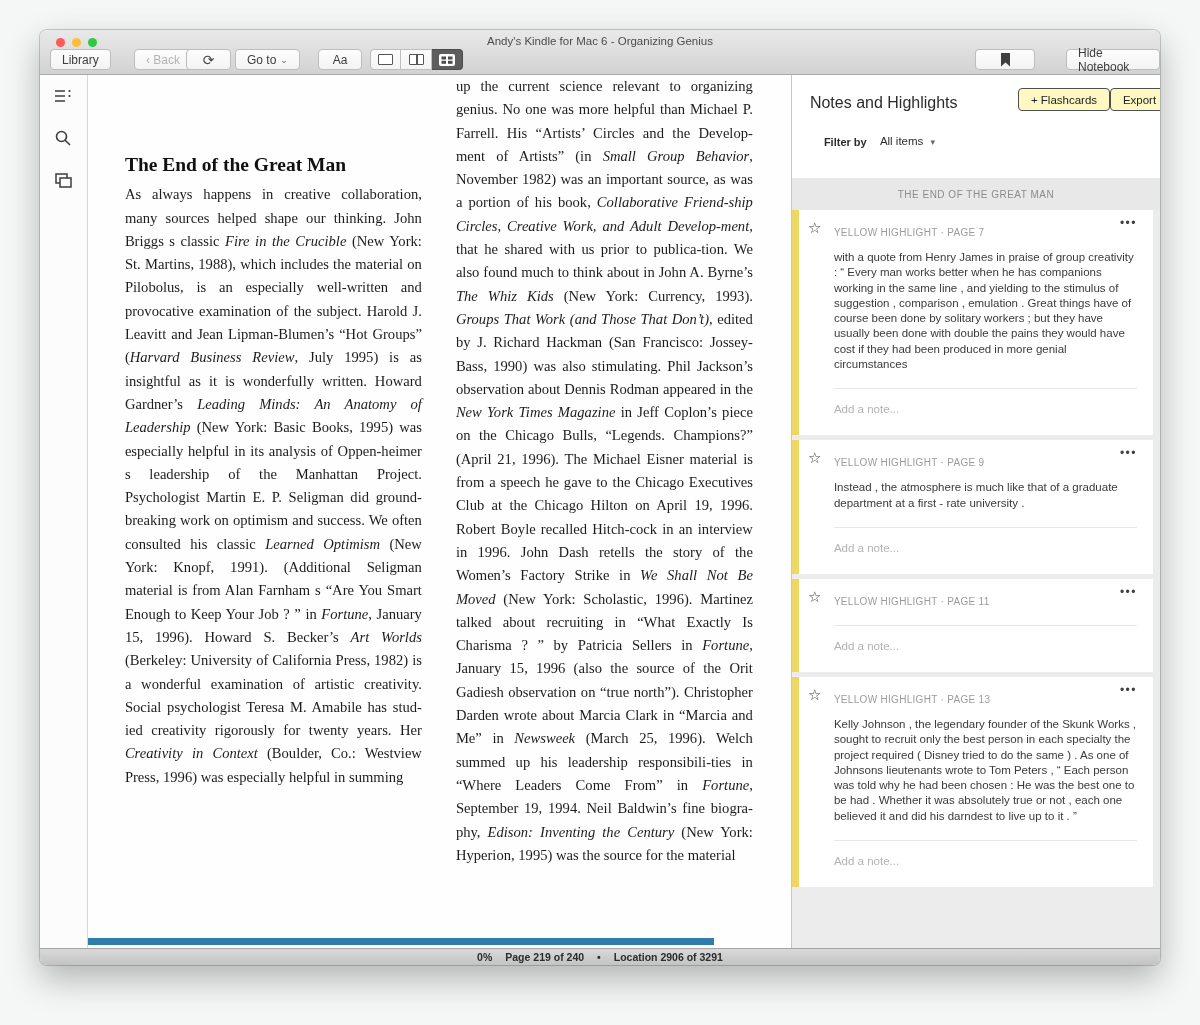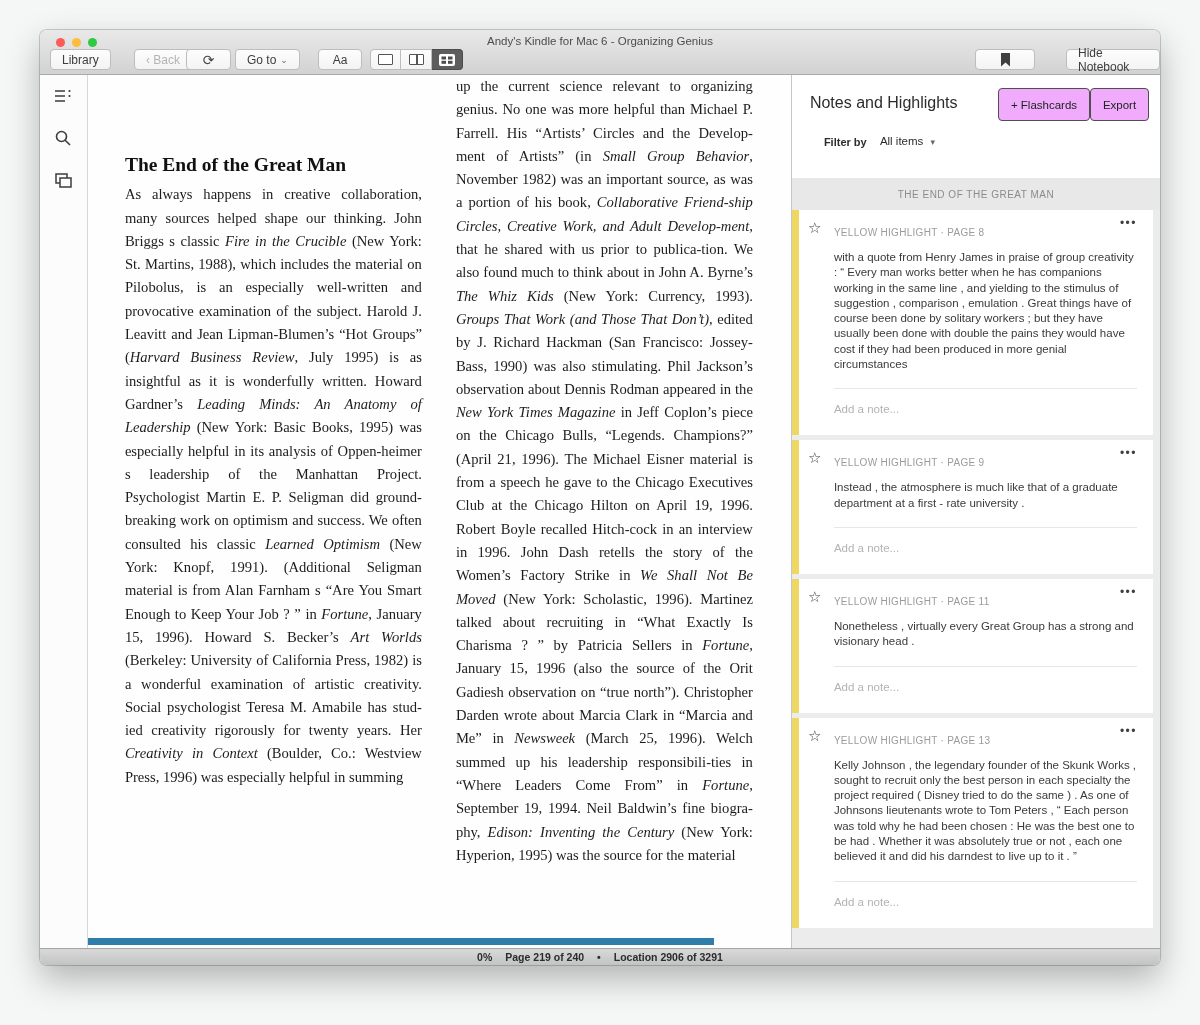--- a/index.html
+++ b/index.html
@@ -43,22 +43,22 @@
   .col em { font-style:italic; }
   .book-title { font-family:"Liberation Serif","DejaVu Serif",serif; font-weight:bold; font-size:27px; letter-spacing:1px; color:#111; margin-top:70px; }
   .book-sub { font-family:"Liberation Serif","DejaVu Serif",serif; font-weight:bold; font-size:19.5px; color:#111; margin-top:78px; margin-bottom:7px; text-align:left; }
   .col2 { }
   .progress { position:absolute; left:0; bottom:3px; height:7px; background:#2e7dab; }
 
   
   .panel { width:370px; background:#f1f1f1; border-left:1px solid #c6c6c6; display:flex; flex-direction:column; overflow:hidden; }
   .panel-head { background:#fff; height:103px; position:relative; flex:0 0 auto; }
   .panel-title { position:absolute; left:18px; top:19px; font-size:16px; color:#2c2c2c; }
-  .pbtn { position:absolute; top:13px; height:33px; background:#f0abfc; border:1px solid #4f4f4f; border-radius:4px;
-    font-size:11.5px; color:#222; display:flex; align-items:center; padding:0 12px; }
+  .pbtn { position:absolute; top:13px; height:23px; background:#fef9c3; border:1px solid #4f4f4f; border-radius:4px;
+    font-size:11.5px; color:#222; display:flex; align-items:center; padding:0 12px;margin-left:20px; }
   .pbtn.flash { left:206px; } .pbtn.export { left:298px; }
   .filter-label { position:absolute; left:32px; top:61px; font-size:11px; font-weight:bold; color:#2c2c2c; }
   .filter-value { position:absolute; left:88px; top:60px; font-size:11.5px; color:#2c2c2c; }
   .band { background:#e8e8e8; height:32px; display:flex; align-items:center; justify-content:center;
     font-size:10px; letter-spacing:.5px; color:#8b8b8b; flex:0 0 auto; }
   .cards { flex:1; overflow:hidden; background:#ececec; }
   .card { position:relative; background:#fff; border-left:7px solid #eed763; margin:0 7px 5px 0; padding:12px 16px 10px 35px; }
   .card-label { font-size:10px; letter-spacing:.3px; color:#9b9b9b; }
   .card-star { position:absolute; left:9px; top:9px; font-size:15px; color:#3f3f3f; }
   .card-menu { position:absolute; right:16px; top:6px; font-size:12px; letter-spacing:1.5px; color:#3f3f3f; }
@@ -167,41 +167,40 @@
           <span>All items</span>
           <span class="caret">▾</span>
         </div>
       </div>
       <div class="band">THE END OF THE GREAT MAN</div>
 
       <div class="cards">
 
         <div class="card">
           <span class="card-star">☆</span>
-          <span class="card-label">YELLOW HIGHLIGHT · PAGE 8</span>
+          <span class="card-label">YELLOW HIGHLIGHT · PAGE 7</span>
           <span class="card-menu">•••</span>
           <div class="card-text">with a quote from Henry James in praise of group creativity : “ Every man works better when he has companions working in the same line , and yielding to the stimulus of suggestion , comparison , emulation . Great things have of course been done by solitary workers ; but they have usually been done with double the pains they would have cost if they had been produced in more genial circumstances</div>
           <div class="card-div"></div>
           <div class="card-note">Add a note...</div>
         </div>
 
         <div class="card">
           <span class="card-star">☆</span>
           <span class="card-label">YELLOW HIGHLIGHT · PAGE 9</span>
           <span class="card-menu">•••</span>
           <div class="card-text">Instead , the atmosphere is much like that of a graduate department at a first - rate university .</div>
           <div class="card-div"></div>
           <div class="card-note">Add a note...</div>
         </div>
 
         <div class="card">
           <span class="card-star">☆</span>
           <span class="card-label">YELLOW HIGHLIGHT · PAGE 11</span>
           <span class="card-menu">•••</span>
-          <div class="card-text">Nonetheless , virtually every Great Group has a strong and visionary head .</div>
           <div class="card-div"></div>
           <div class="card-note">Add a note...</div>
         </div>
 
         <div class="card">
           <span class="card-star">☆</span>
           <span class="card-label">YELLOW HIGHLIGHT · PAGE 13</span>
           <span class="card-menu">•••</span>
           <div class="card-text">Kelly Johnson , the legendary founder of the Skunk Works , sought to recruit only the best person in each specialty the project required ( Disney tried to do the same ) . As one of Johnsons lieutenants wrote to Tom Peters , “ Each person was told why he had been chosen : He was the best one to be had . Whether it was absolutely true or not , each one believed it and did his darndest to live up to it . ”</div>
           <div class="card-div"></div>

